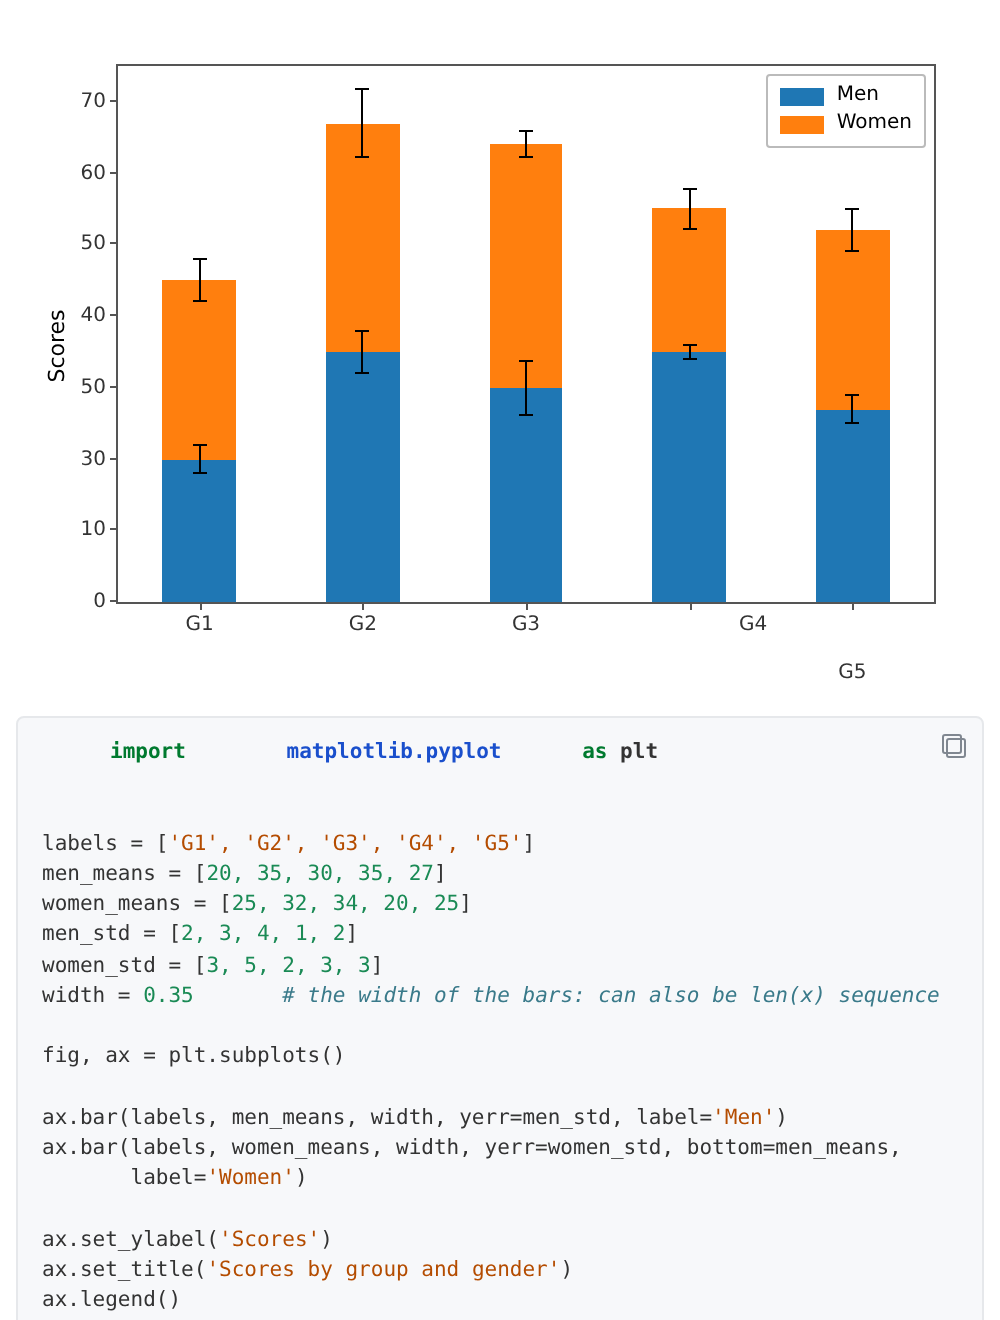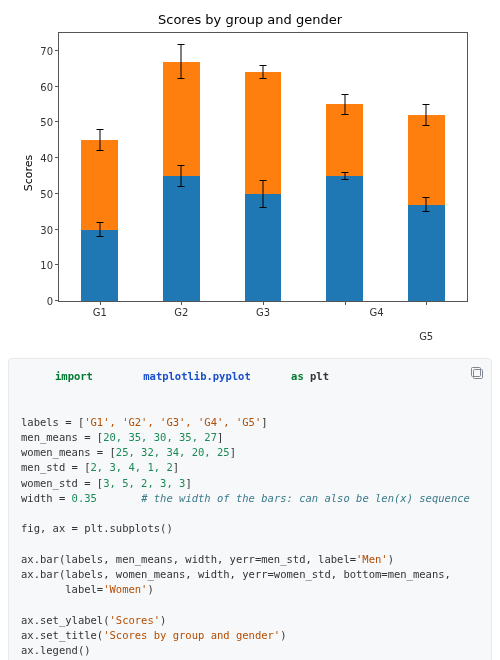--- a/index.html
+++ b/index.html
@@ -110,23 +110,32 @@
   .mod { color: #1a4fcc; font-weight: bold; padding-left: 44px; }   
   .al  { color: #333; font-weight: bold; }      
   .str { color: #b44c00; }                      
   .num { color: #1a8a55; }                      
   .cm  { color: #3a7a8a; font-style: italic; }  
 </style>
 </head>
 <body>
 
 <div class="chart-wrap">
-  <div class="chart-title">Scores by group and gender</div>
   <div class="ylabel">Scores</div>
   <div class="plot" id="plot">
+    <div class="legend">
+      <div class="legend-row">
+        <span class="swatch" style="background:#1f77b4"></span>
+        <span>Men</span>
+      </div>
+      <div class="legend-row">
+        <span class="swatch" style="background:#ff7f0e"></span>
+        <span>Women</span>
+      </div>
+    </div>
   <div class="ytick" style="bottom: 0px;">0</div>
       <div class="tickmark-y" style="bottom: 0px;"></div>
       <div class="ytick" style="bottom: 35.7333px;">10</div>
       <div class="tickmark-y" style="bottom: 35.7333px;"></div>
       <div class="ytick" style="bottom: 71.4667px;">30</div>
       <div class="tickmark-y" style="bottom: 71.4667px;"></div>
       <div class="ytick" style="bottom: 107.2px;">50</div>
       <div class="tickmark-y" style="bottom: 107.2px;"></div>
       <div class="ytick" style="bottom: 142.933px;">40</div>
       <div class="tickmark-y" style="bottom: 142.933px;"></div>

